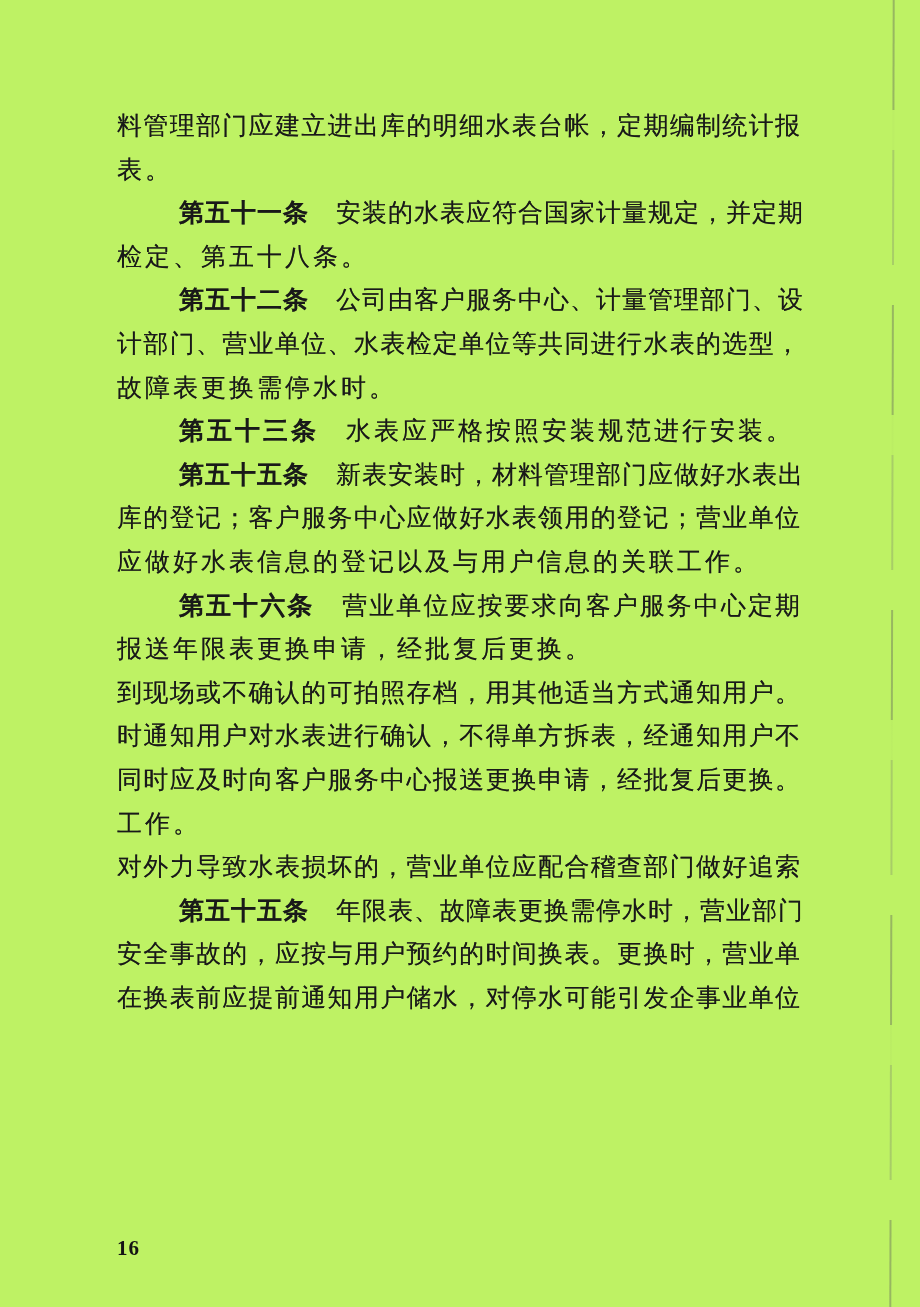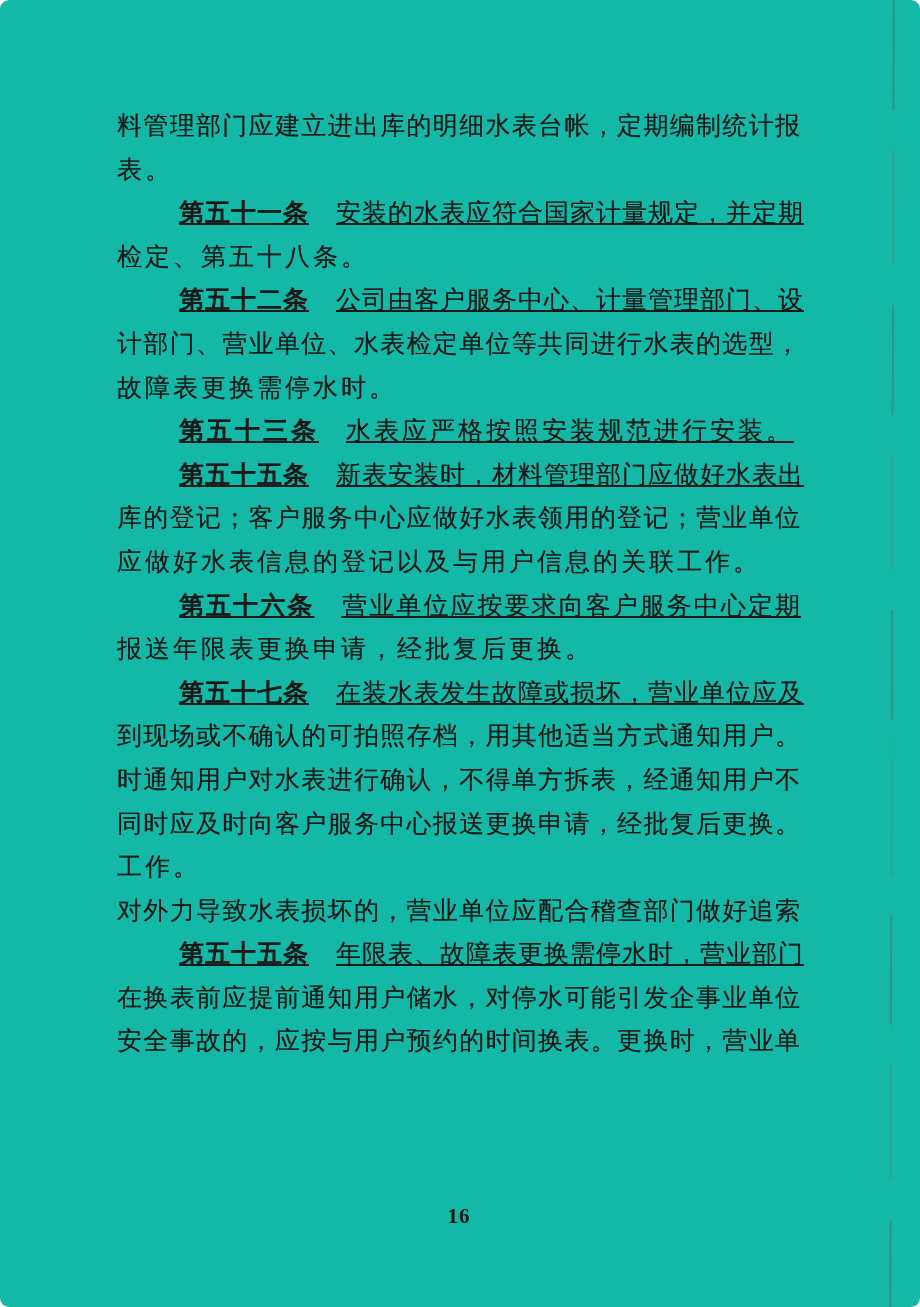--- a/index.html
+++ b/index.html
@@ -11,22 +11,21 @@
     width: 920px;
     height: 1307px;
     position: relative;
     overflow: hidden;
     font-family: "Liberation Serif", "DejaVu Serif", serif;
     color: #191919;
   }
   .page {
     position: absolute;
     inset: 0;
-    background: #14b8a6;
-    border-radius: 9px;
+    background: #bef264;
   }
   
   .text-block {
     position: absolute;
     left: 117px;
     top: 104px;
     width: 684px;
   }
   .text-line {
     font-size: 25px;
@@ -38,36 +37,34 @@
     text-justify: inter-character;
     letter-spacing: 1px;
     text-shadow: 0 0 0.5px rgba(25,25,25,0.65);
   }
   .text-line.short {
     text-align-last: left;
     letter-spacing: 3px;
   }
   .text-line.indent {
     text-indent: 62px;
-    text-decoration: underline;
   }
   .lead {
     font-weight: 700;
   }
   .lead-gap {
     display: inline-block;
     width: 27px;
   }
   
   .page-number {
     position: absolute;
-    top: 1204px;
+    top: 1236px;
     left: 117px;
     width: 684px;
-    text-align: center;
     font-size: 21px;
     font-weight: 700;
     letter-spacing: 1px;
     color: #141414;
   }
   
   .scan-line {
     position: absolute;
     top: 0;
     left: 891px;
@@ -96,24 +93,23 @@
       <div class="text-line short">检定、第五十八条。</div>
       <div class="text-line indent"><b class="lead">第五十二条</b><span class="lead-gap"></span><span>公司由客户服务中心、计量管理部门、设</span></div>
       <div class="text-line">计部门、营业单位、水表检定单位等共同进行水表的选型，</div>
       <div class="text-line short">故障表更换需停水时。</div>
       <div class="text-line short indent"><b class="lead">第五十三条</b><span class="lead-gap"></span><span>水表应严格按照安装规范进行安装。</span></div>
       <div class="text-line indent"><b class="lead">第五十五条</b><span class="lead-gap"></span><span>新表安装时，材料管理部门应做好水表出</span></div>
       <div class="text-line">库的登记；客户服务中心应做好水表领用的登记；营业单位</div>
       <div class="text-line short">应做好水表信息的登记以及与用户信息的关联工作。</div>
       <div class="text-line indent"><b class="lead">第五十六条</b><span class="lead-gap"></span><span>营业单位应按要求向客户服务中心定期</span></div>
       <div class="text-line short">报送年限表更换申请，经批复后更换。</div>
-      <div class="text-line indent"><b class="lead">第五十七条</b><span class="lead-gap"></span><span>在装水表发生故障或损坏，营业单位应及</span></div>
       <div class="text-line">到现场或不确认的可拍照存档，用其他适当方式通知用户。</div>
       <div class="text-line">时通知用户对水表进行确认，不得单方拆表，经通知用户不</div>
       <div class="text-line">同时应及时向客户服务中心报送更换申请，经批复后更换。</div>
       <div class="text-line short">工作。</div>
       <div class="text-line">对外力导致水表损坏的，营业单位应配合稽查部门做好追索</div>
       <div class="text-line indent"><b class="lead">第五十五条</b><span class="lead-gap"></span><span>年限表、故障表更换需停水时，营业部门</span></div>
+      <div class="text-line">安全事故的，应按与用户预约的时间换表。更换时，营业单</div>
       <div class="text-line">在换表前应提前通知用户储水，对停水可能引发企事业单位</div>
-      <div class="text-line">安全事故的，应按与用户预约的时间换表。更换时，营业单</div>
     </div>
   <div class="page-number">16</div>
 </div>
 
 </body></html>

